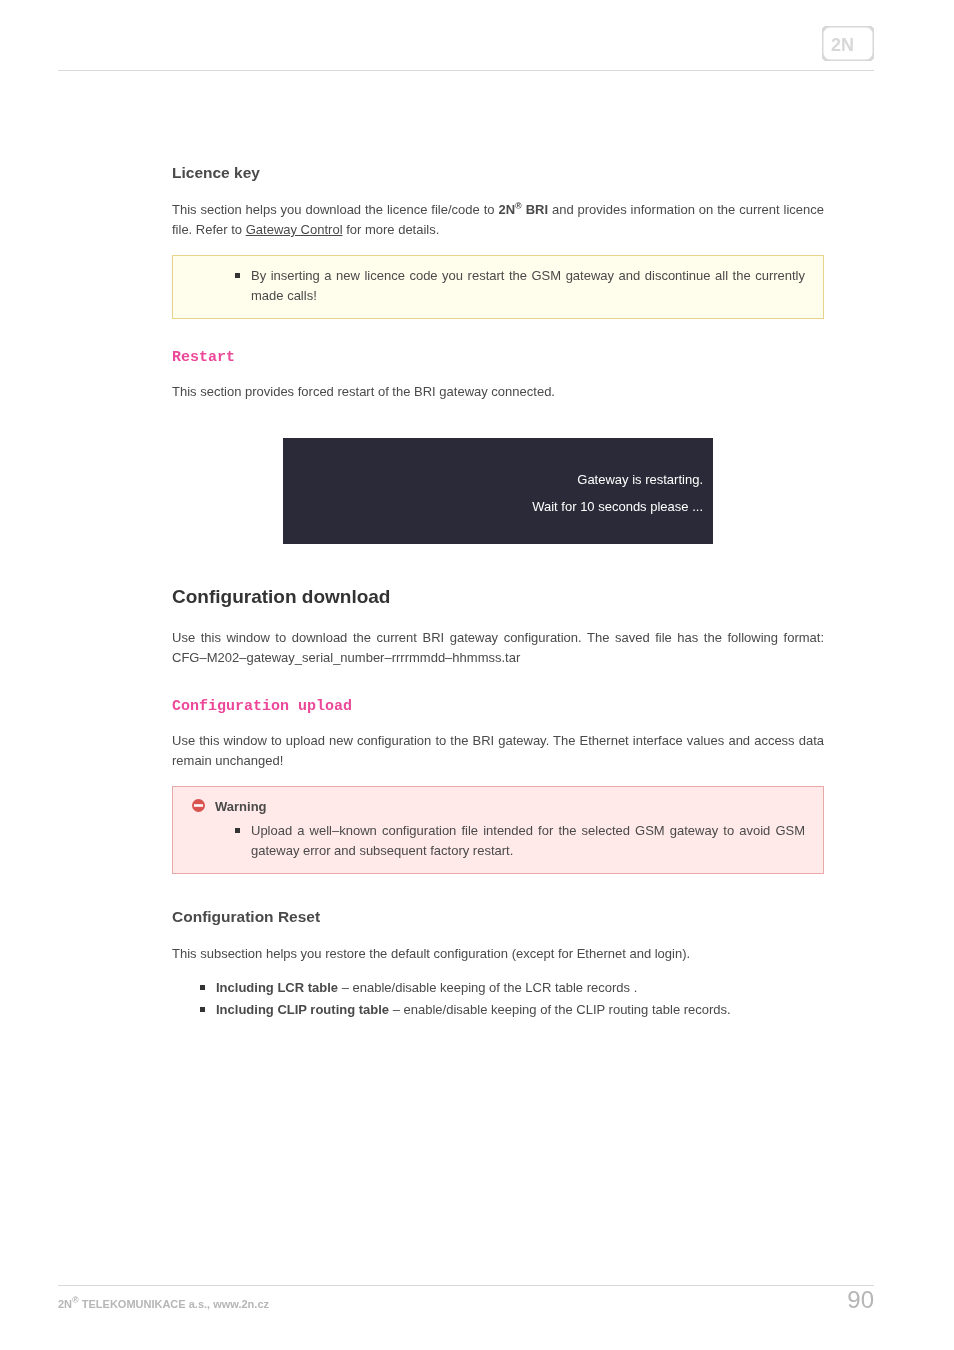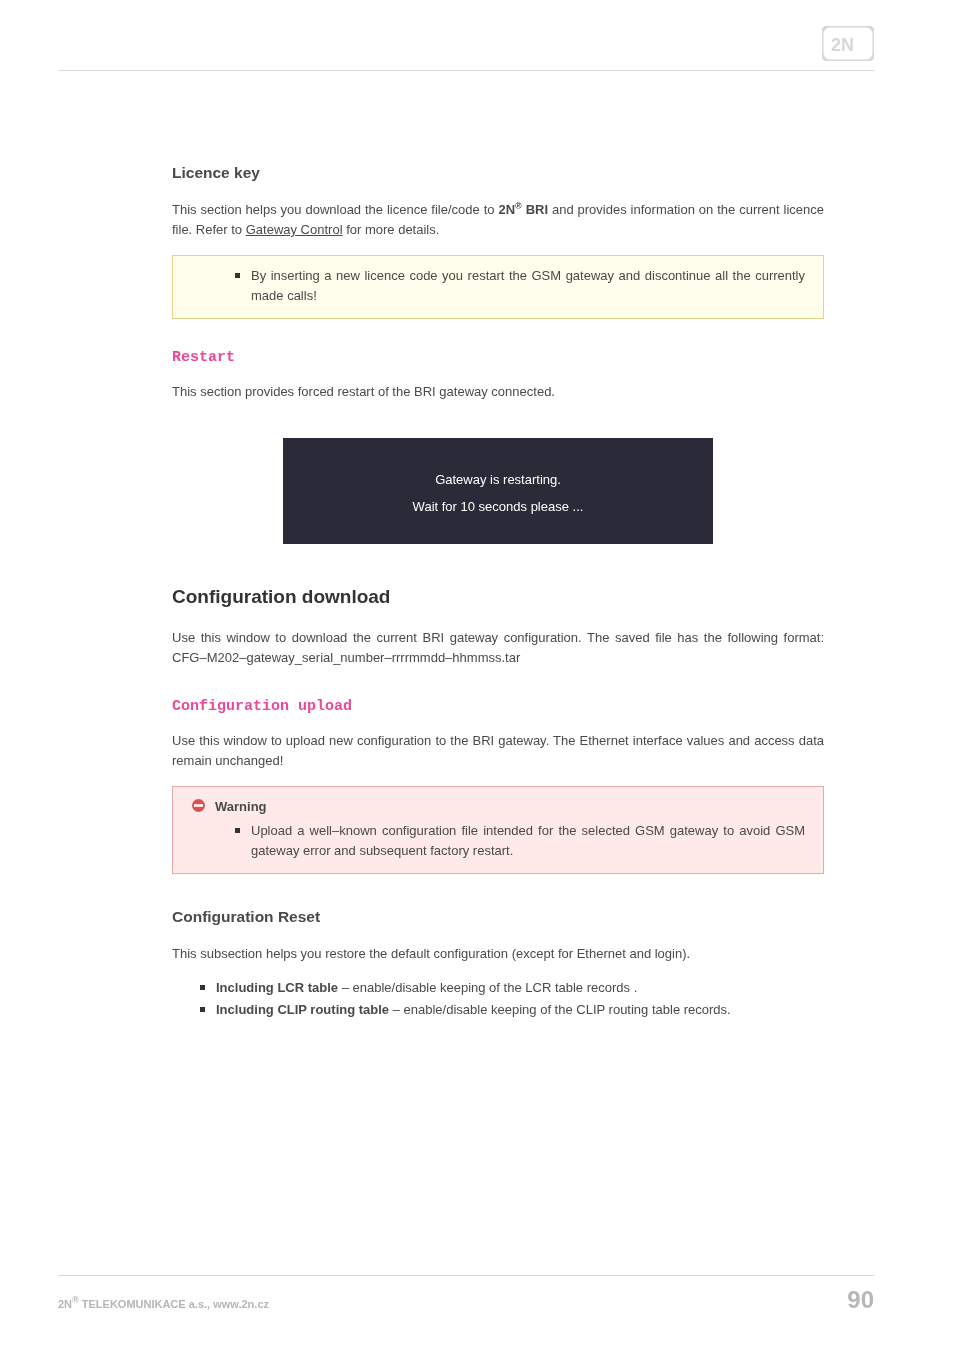--- a/index.html
+++ b/index.html
@@ -130,45 +130,44 @@
     top: 7px;
     width: 5px;
     height: 5px;
     background: #333;
   }
   .restart-panel {
     width: 430px;
     margin: 36px auto 20px auto;
     background: #2a2a38;
     color: #ffffff;
-    text-align: center;
+    text-align: right;
     padding: 34px 10px 30px 10px;
     font-family: Arial, Helvetica, sans-serif;
     font-size: 13px;
   }
   .restart-panel .line1 { margin-bottom: 12px; }
   .footer {
     position: absolute;
     bottom: 36px;
     left: 58px;
     right: 48px;
     border-top: 1px solid #d9d9d9;
-    padding-top: 10px;
     display: flex;
     justify-content: space-between;
     align-items: baseline;
     color: #b6b6b6;
   }
   .footer-left {
     font-size: 11px;
     font-weight: bold;
   }
   .footer-right {
     font-size: 24px;
-    font-weight: bold;
+    font-weight: normal;
   }
 </style>
 </head>
 <body>
 <div class="page">
 
   <div class="logo">
     <svg viewBox="0 0 52 35">
       <rect x="0" y="0" width="52" height="35" rx="8" ry="8" fill="none" stroke="#d8d8d8" stroke-width="3"></rect>
       <text x="9" y="25" font-family="Arial" font-size="18" font-weight="bold" fill="#d8d8d8">2N</text>

